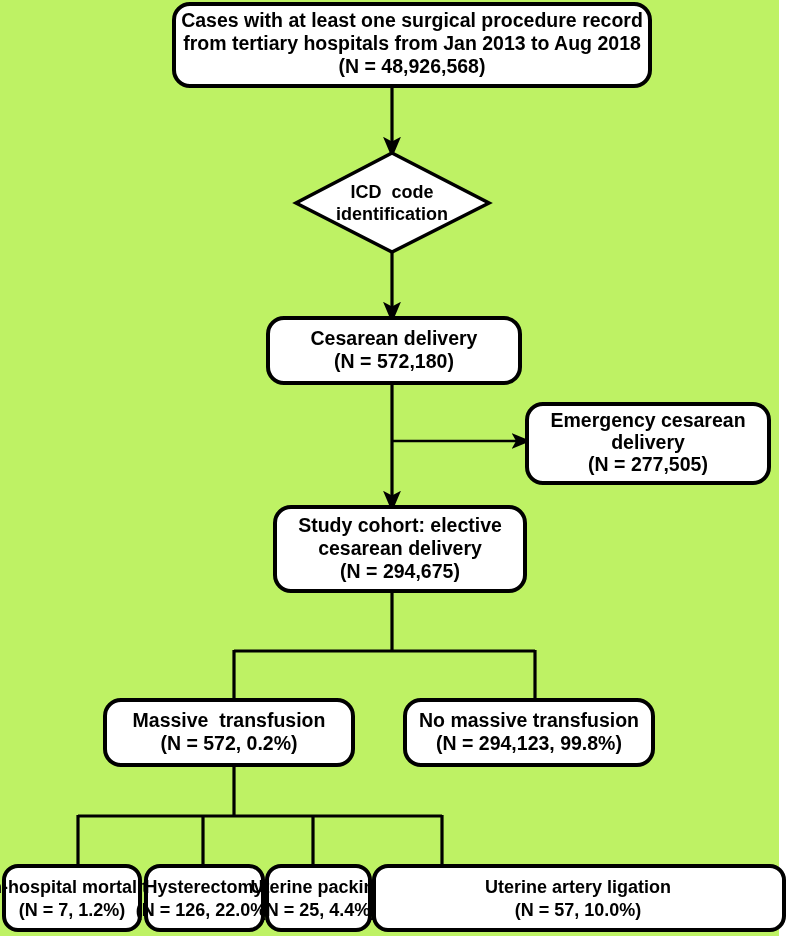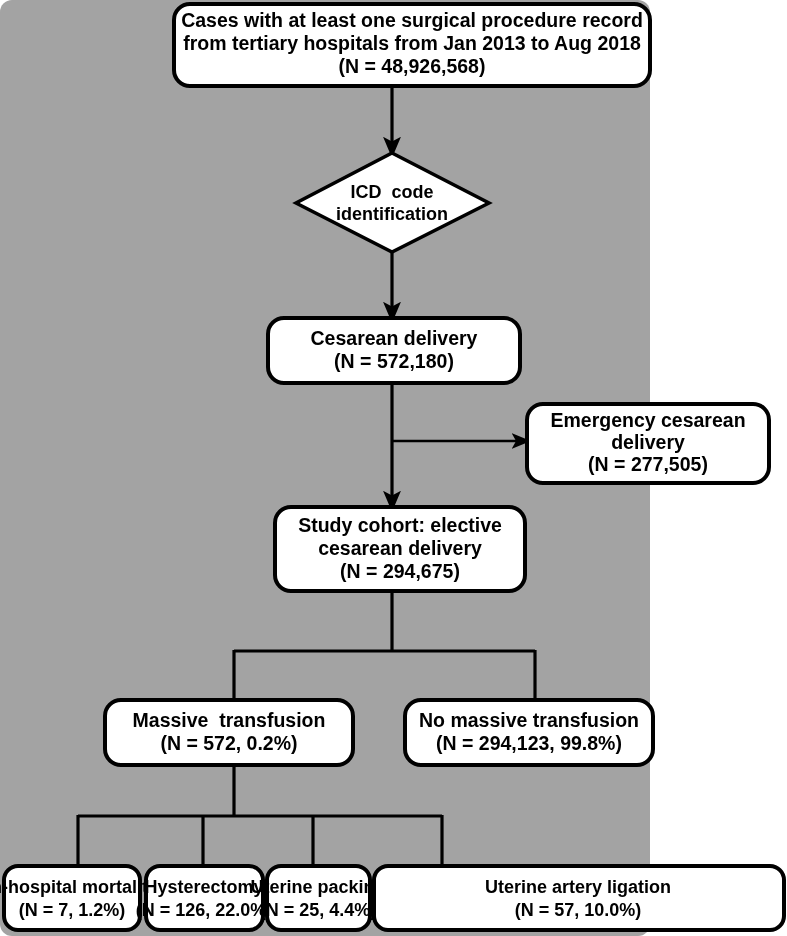--- a/index.html
+++ b/index.html
@@ -8,24 +8,23 @@
     background: #ffffff;
   }
   body {
     width: 787px;
     height: 936px;
     font-family: "Liberation Sans", sans-serif;
     overflow: hidden;
   }
   #flowchart-root {
     position: relative;
-    width: 650px;
+    width: 779px;
     height: 936px;
-    background: #a3a3a3;
-    border-radius: 12px;
+    background: #bef264;
   }
   svg#flow-svg {
     display: block;
     width: 787px;
     height: 936px;
   }
   .node-box {
     fill: #ffffff;
     stroke: #000000;
     stroke-width: 4;

